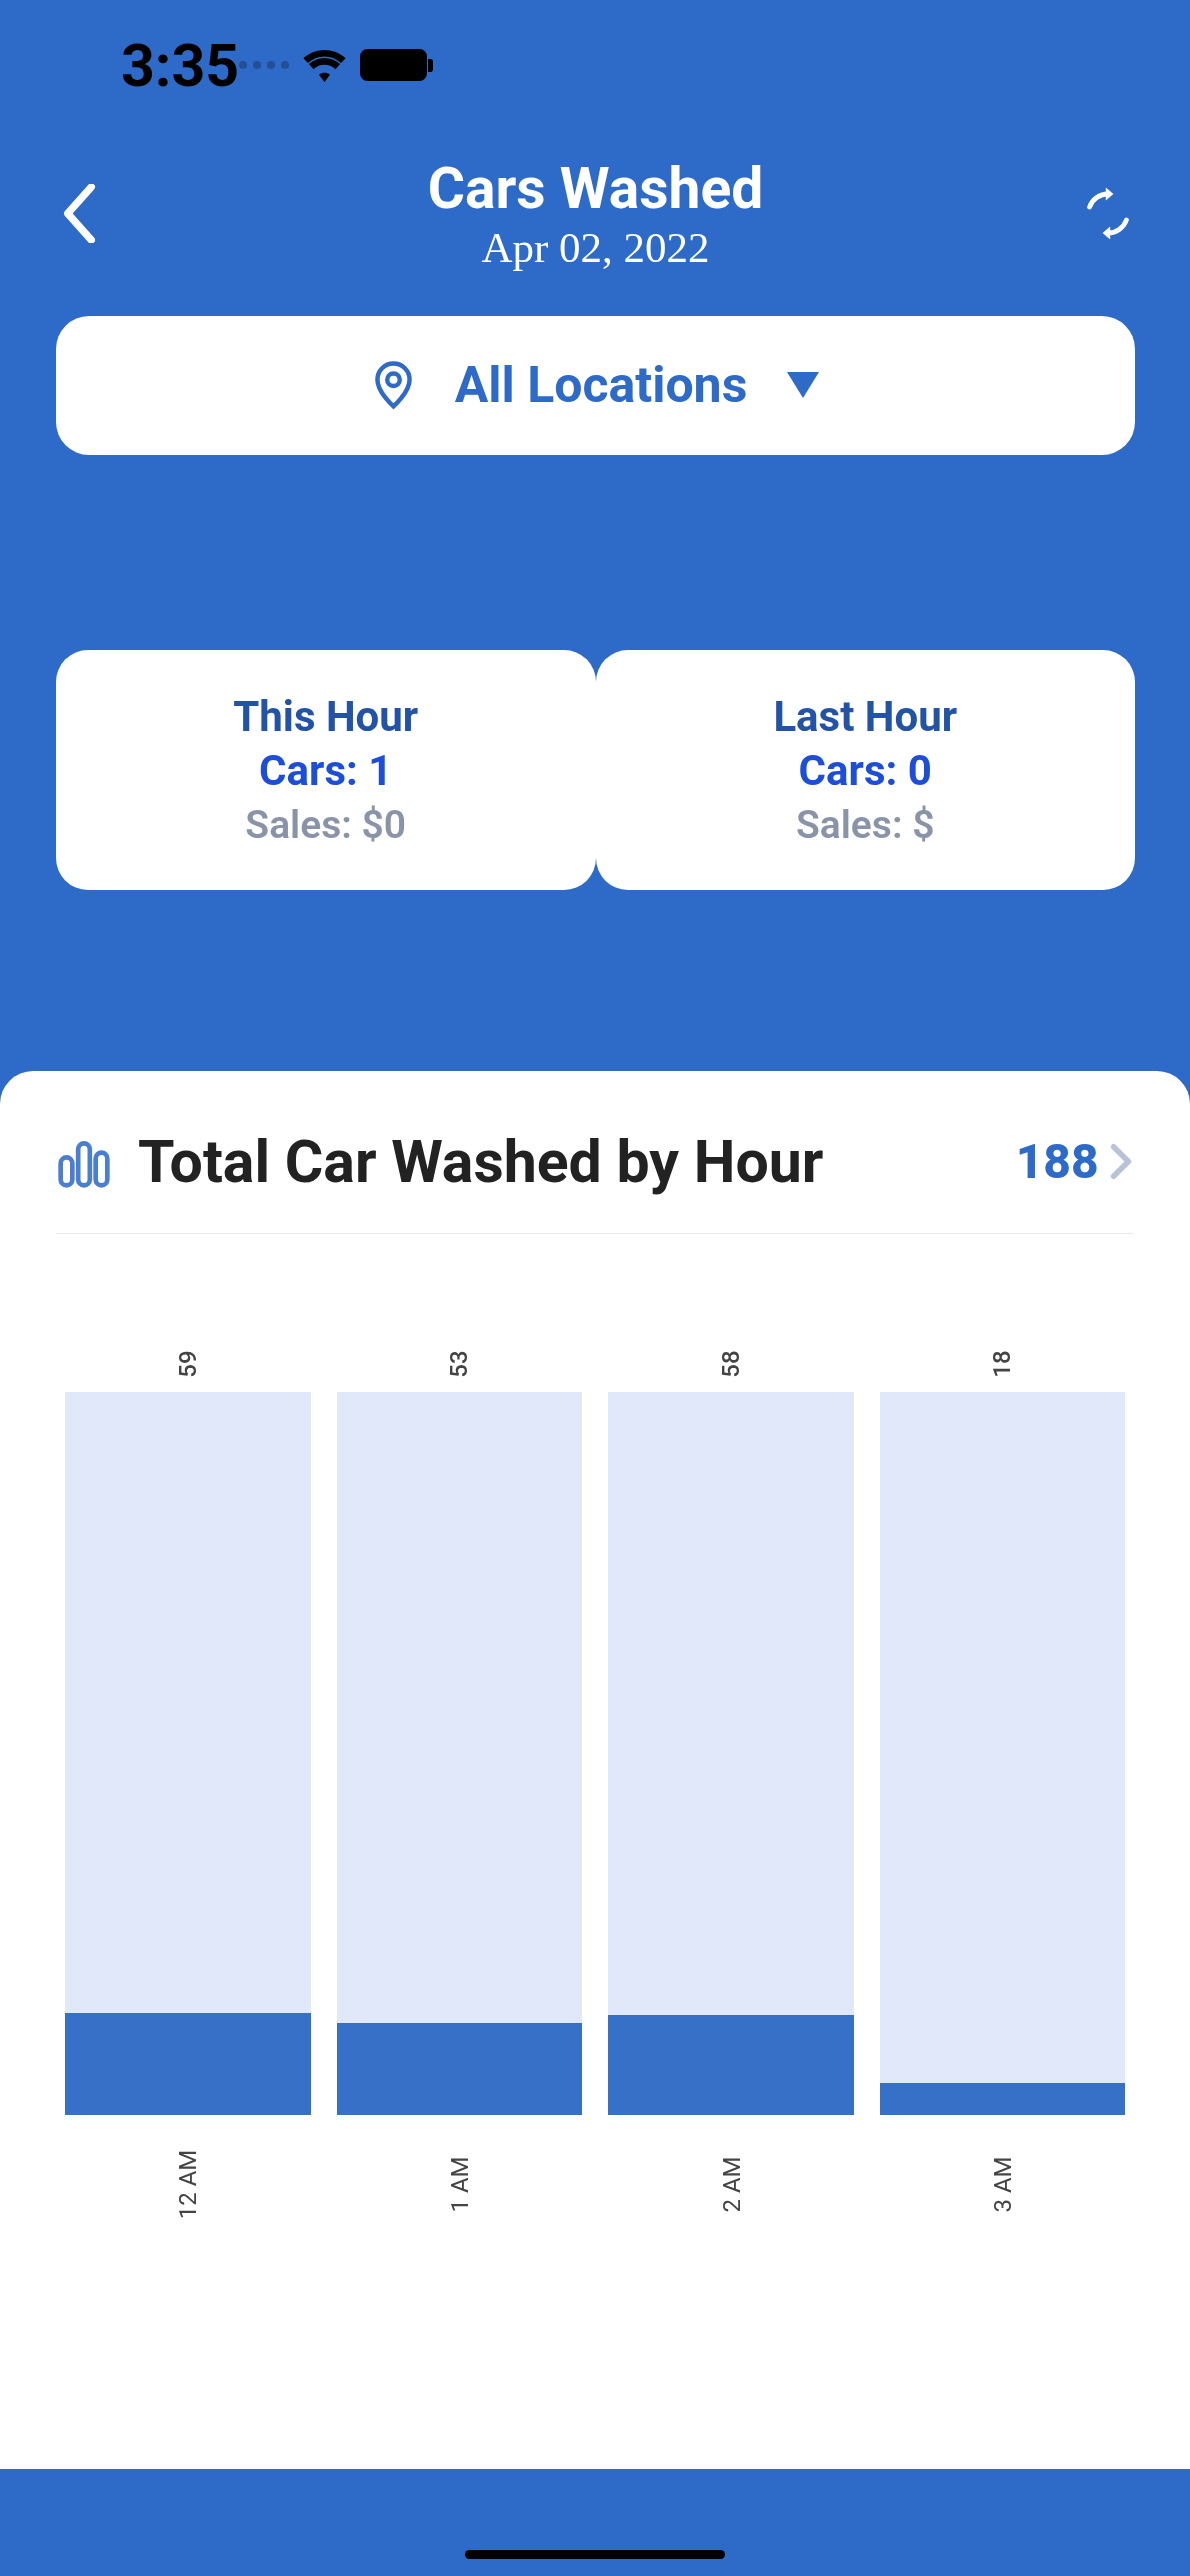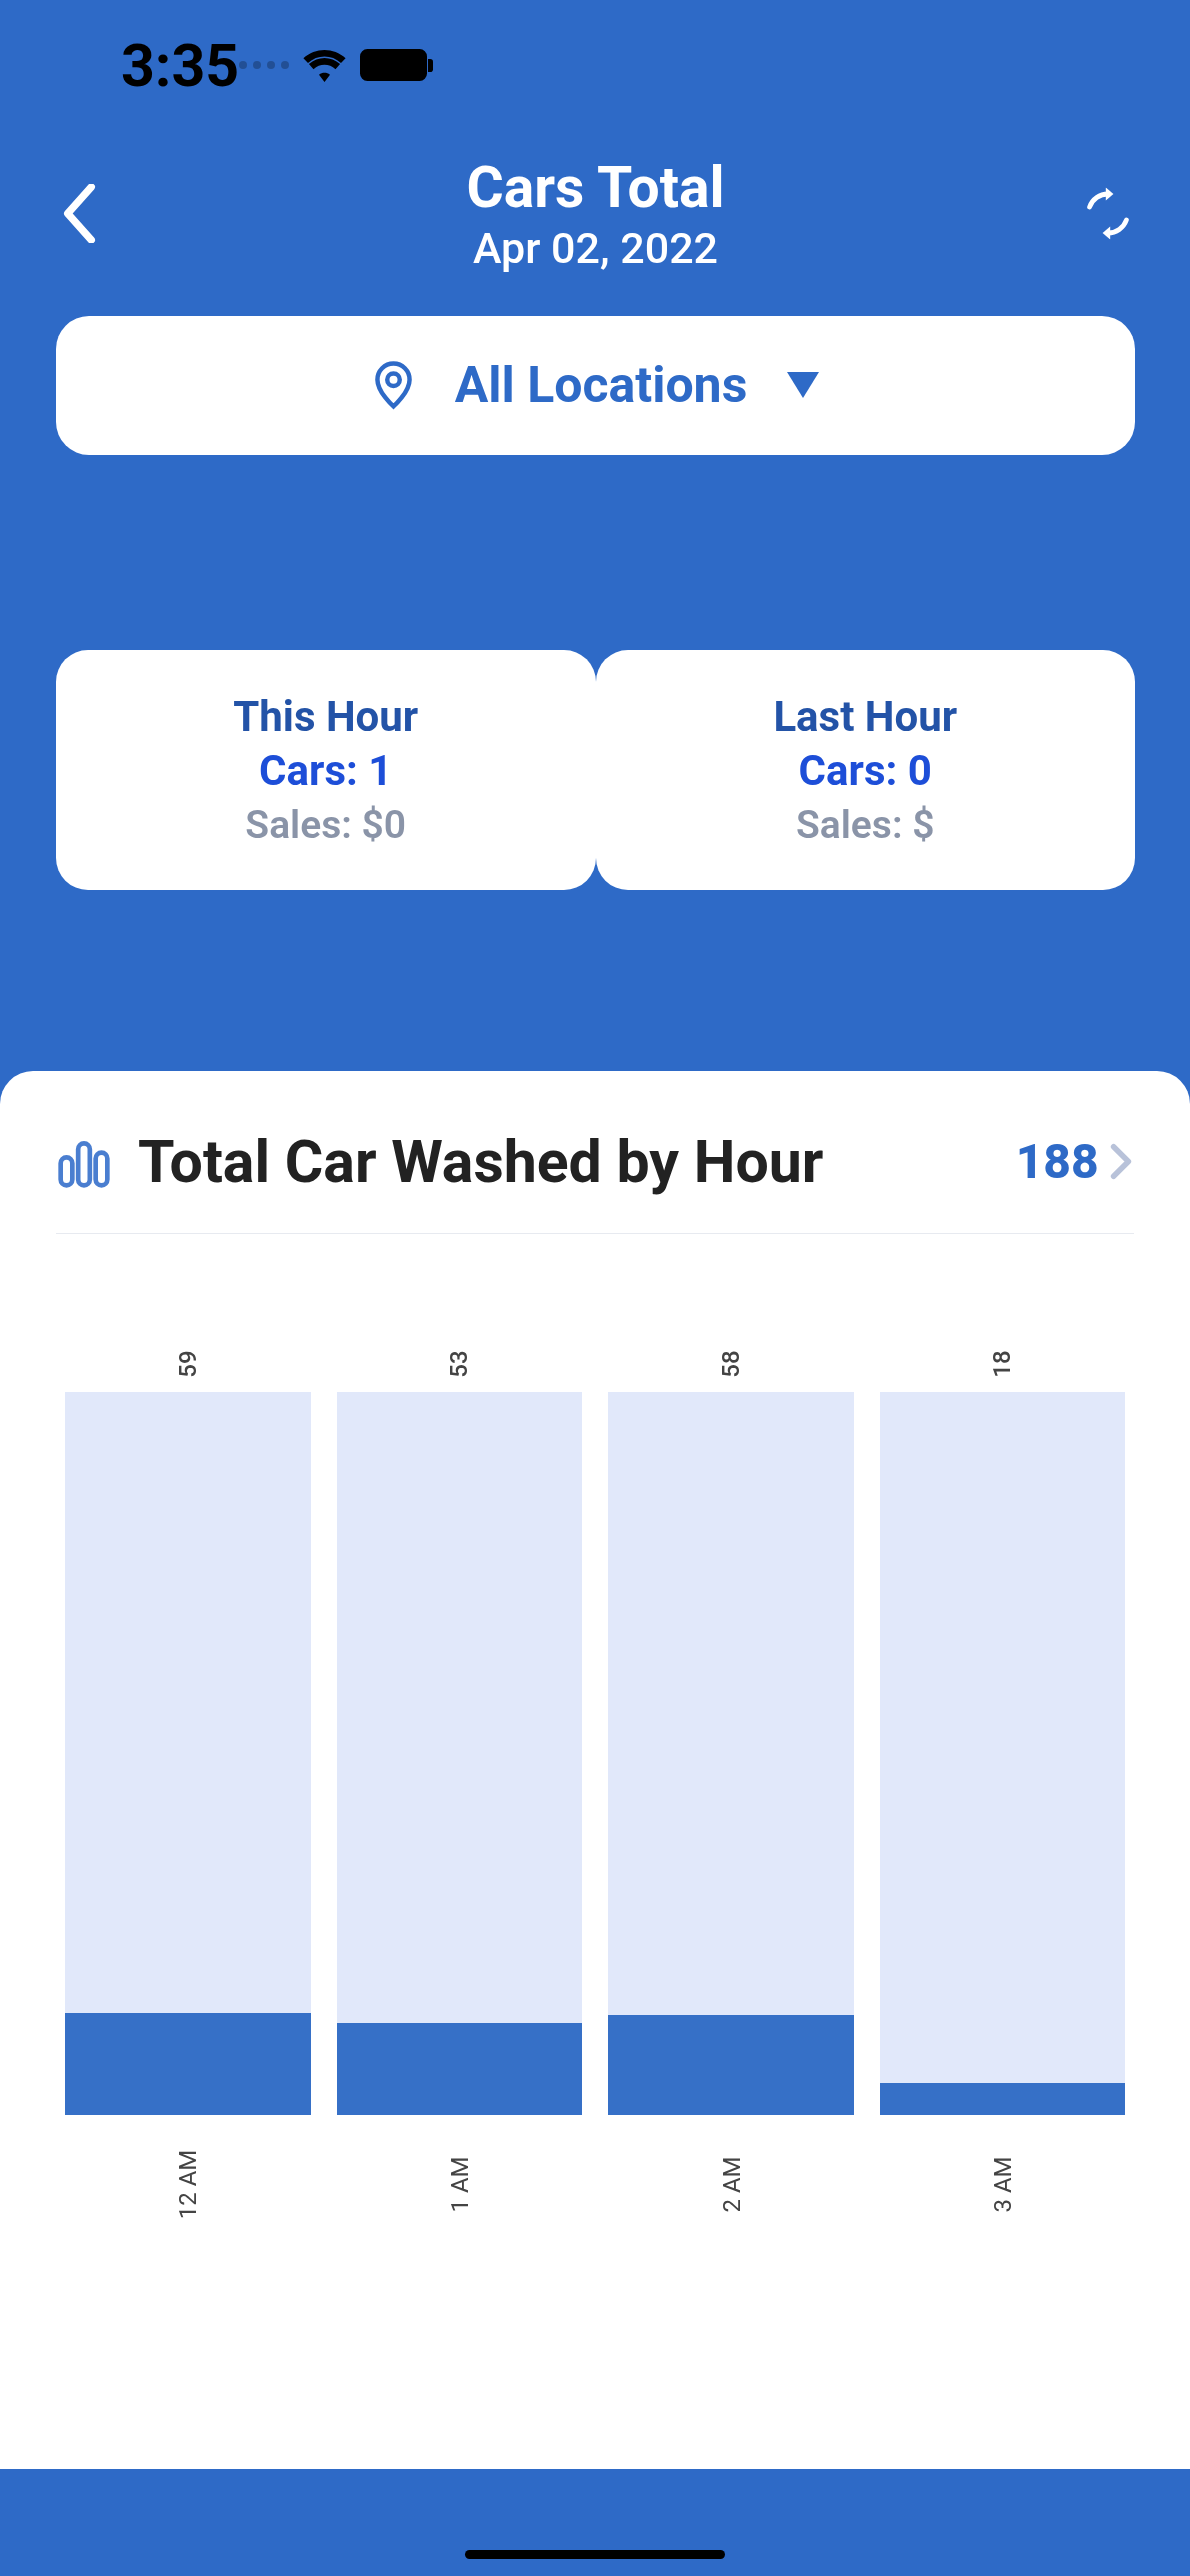--- a/index.html
+++ b/index.html
@@ -59,21 +59,21 @@
     transform: translateY(-50%);
     width: 65px;
     height: 65px;
     display: flex;
     align-items: center;
     justify-content: center;
     cursor: pointer;
   }
   .title-area { text-align: center; color: #fff; }
   .title-main { font-size: 57px; font-weight: 700; }
-  .title-sub { font-size: 43px; font-weight: 500; margin-top: 1.9px; }
+  .title-sub { font-size: 43px; font-weight: 500; margin-top: 1.9px; font-family: Liberation Serif, serif; }
 
   .loc-selector {
     margin: 18.5px 56px 0 56px;
     background: #fff;
     border-radius: 33px;
     height: 139px;
     display: flex;
     align-items: center;
     justify-content: center;
     gap: 40px;
@@ -198,21 +198,21 @@
   </div>
 </div>
 
 <div class="header-nav">
   <div class="back-btn">
     <svg viewBox="0 0 24 40" width="37" height="59">
       <path d="M20 2 L4 20 L20 38" stroke="#fff" stroke-width="5" fill="none" stroke-linecap="round" stroke-linejoin="round"></path>
     </svg>
   </div>
   <div class="title-area">
-    <div class="title-main">Cars Total</div>
+    <div class="title-main">Cars Washed</div>
     <div class="title-sub">Apr 02, 2022</div>
   </div>
   <div class="refresh-btn">
     <svg viewBox="0 0 24 24" width="52" height="52">
       <path d="M12 3 A9 9 0 0 0 3.5 9 M12 21 A9 9 0 0 0 20.5 15" stroke="#fff" stroke-width="2.2" fill="none" stroke-linecap="round"></path>
       <path d="M11 0 L14.5 3 L11 6 Z" fill="#fff"></path>
       <path d="M13 24 L9.5 21 L13 18 Z" fill="#fff"></path>
     </svg>
   </div>
 </div>

